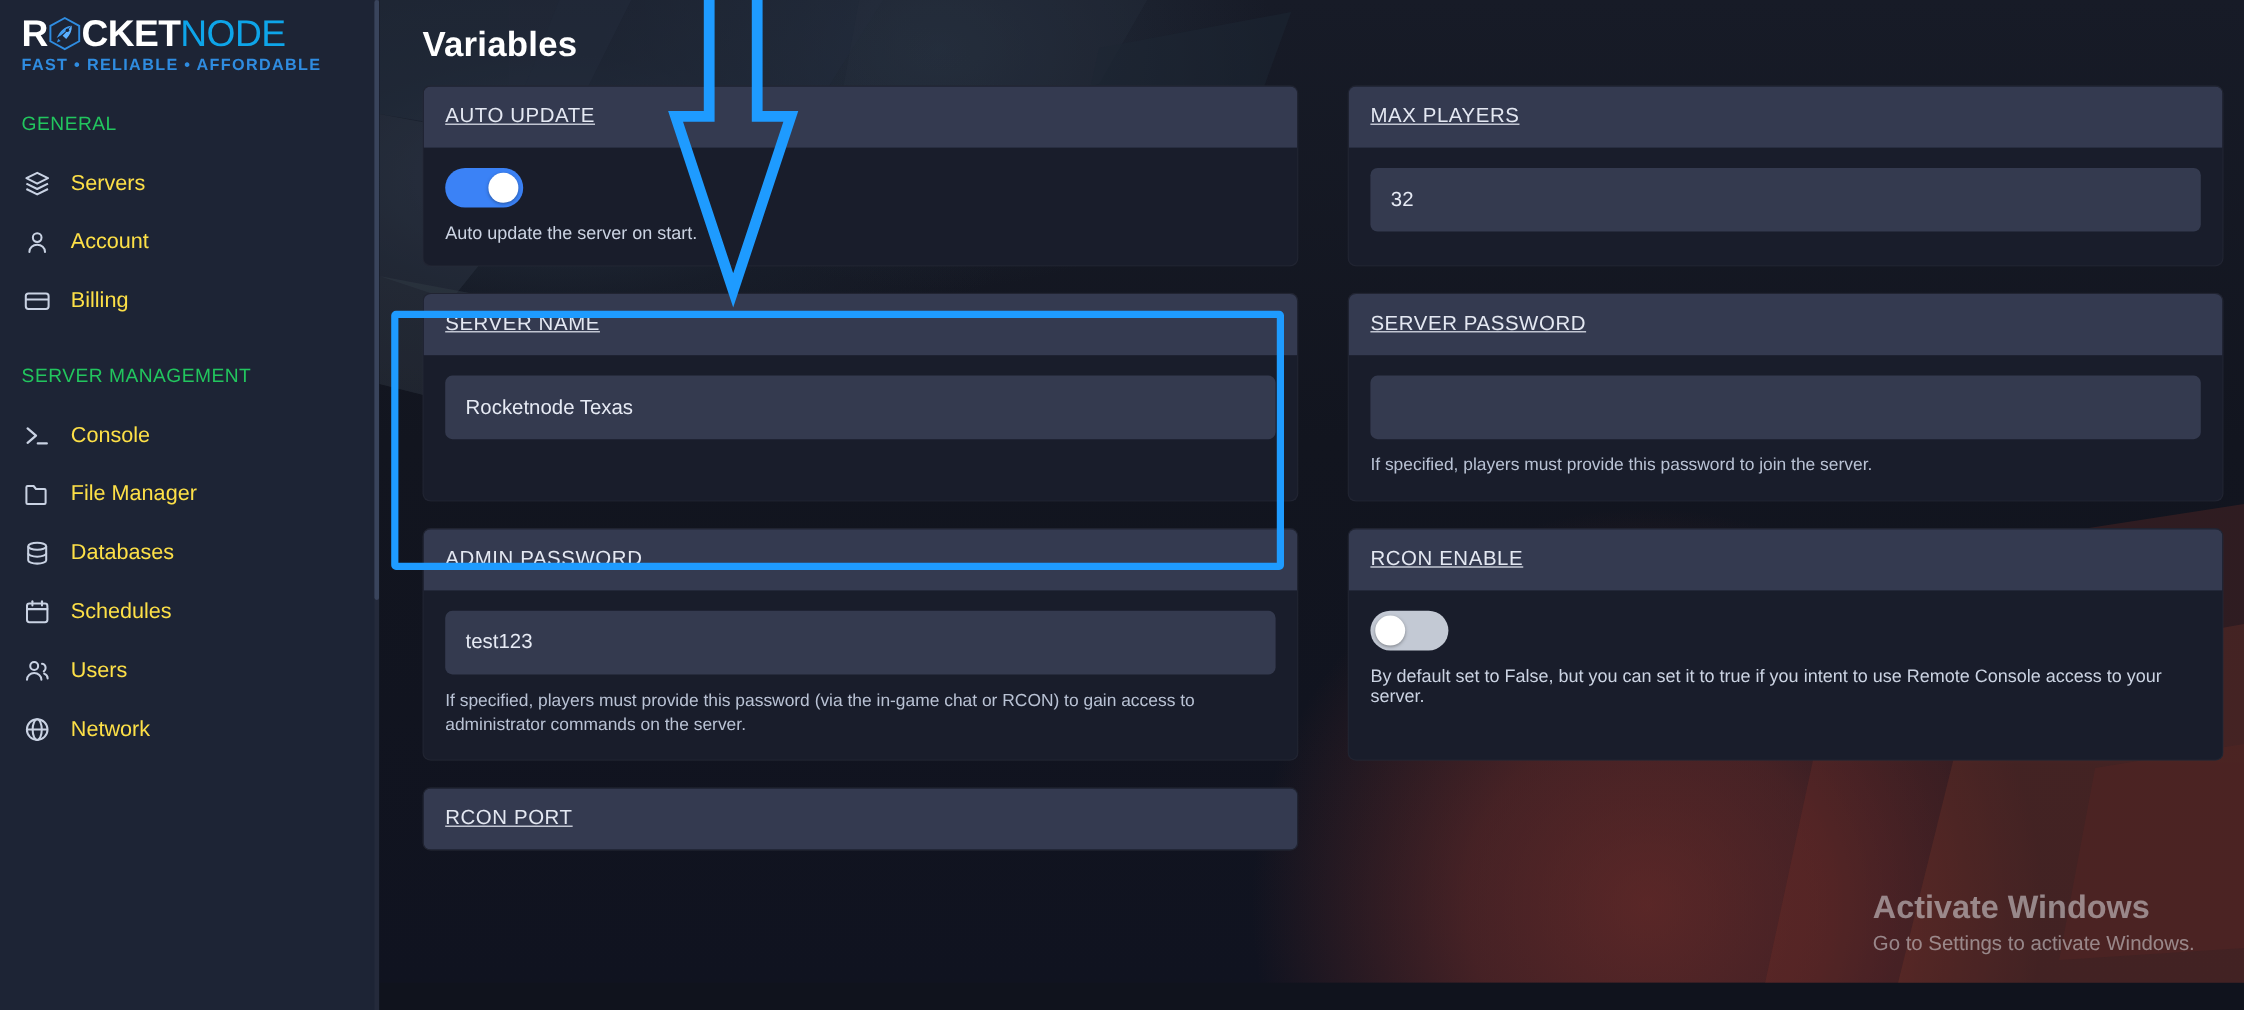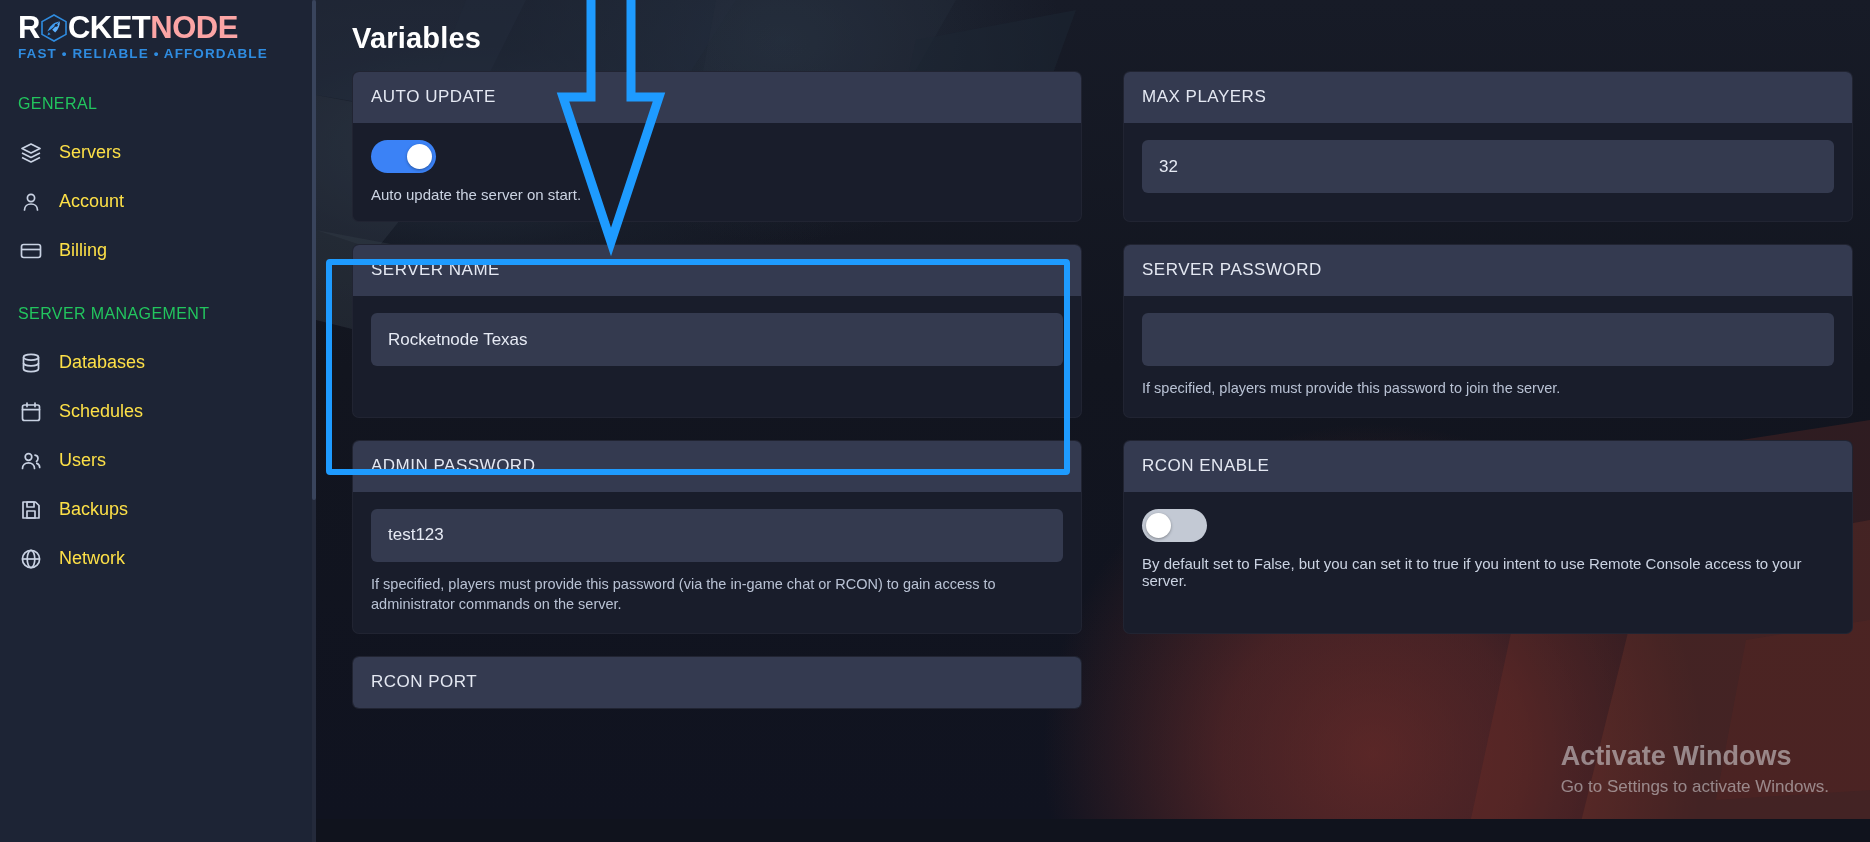--- a/index.html
+++ b/index.html
@@ -24,21 +24,21 @@
     font-size: 31px; font-weight: bold; letter-spacing: -0.5px;
     line-height: 1.0; white-space: nowrap;
     display: flex; align-items: center;
   }
   .logo-rocket {
     display: inline-block; width: 30px; height: 30px;
     position: relative; margin: 0 -1px;
   }
   .logo-rocket svg { display:block; }
   .logo-bold { color: #ffffff; font-weight: 800; }
-  .logo-light { color: #fca5a5; font-weight: 700; text-align: center; }
+  .logo-light { color: #0ea5e9; font-weight: 400; text-align: center; }
   .logo-tag {
     font-size: 13.5px; letter-spacing: 1.1px; margin-top: 3px;
     color: #2f8ce0; font-weight: 600; white-space: nowrap;
   }
   .logo-tag .dot { color: #2f8ce0; }
 
   .nav-section-title {
     color: #22c55e; font-size: 16px; font-weight: 500;
     letter-spacing: 0.4px; padding: 0 0 0 18px;
   }
@@ -88,21 +88,21 @@
   }
   .card {
     background: #191d2b;
     border-radius: 7px;
     overflow: hidden;
     border: 1px solid rgba(255,255,255,0.035);
   }
   .card-head {
     background: #343a50;
     padding: 15px 18px 16px 18px;
-    color: #e4e8f2; font-size: 17px; letter-spacing: 0.5px;
+    color: #e4e8f2; font-size: 17px; letter-spacing: 0.5px; text-decoration: underline;
   }
   .card-body { padding: 17px 18px 18px 18px; }
   .field {
     width: 100%; background: #343a4f;
     border: none; border-radius: 6px;
     height: 53px; padding: 0 17px;
     color: #e6eaf4; font-size: 17px;
     font-family: "Liberation Sans", sans-serif;
     outline: none;
   }
@@ -206,21 +206,38 @@
           <line x1="2.5" y1="10.5" x2="21.5" y2="10.5"></line>
         </svg>
       </span>
       <span>Billing</span>
     </div>
 
     <div style="height:30px"></div>
     <div class="nav-section-title">SERVER MANAGEMENT</div>
     <div style="height:15px"></div>
 
-
+    <div class="nav-item">
+      <span class="ico">
+        <svg width="24" height="24" viewBox="0 0 24 24" fill="none" stroke="#c9d2e3" stroke-width="1.9" stroke-linecap="round" stroke-linejoin="round">
+          <polyline points="4,6 11,12 4,18"></polyline>
+          <line x1="12.5" y1="18.5" x2="20" y2="18.5"></line>
+        </svg>
+      </span>
+      <span>Console</span>
+    </div>
+
+    <div class="nav-item">
+      <span class="ico">
+        <svg width="24" height="24" viewBox="0 0 24 24" fill="none" stroke="#c9d2e3" stroke-width="1.7" stroke-linejoin="round">
+          <path d="M3 19V6a1 1 0 011-1h5l2 2.5h7a1 1 0 011 1V19a1 1 0 01-1 1H4a1 1 0 01-1-1z"></path>
+        </svg>
+      </span>
+      <span>File Manager</span>
+    </div>
 
     <div class="nav-item">
       <span class="ico">
         <svg width="24" height="24" viewBox="0 0 24 24" fill="none" stroke="#c9d2e3" stroke-width="1.7">
           <ellipse cx="12" cy="6.2" rx="7.5" ry="2.9"></ellipse>
           <path d="M4.5 6.2v11.6c0 1.6 3.4 2.9 7.5 2.9s7.5-1.3 7.5-2.9V6.2"></path>
           <path d="M4.5 12c0 1.6 3.4 2.9 7.5 2.9s7.5-1.3 7.5-2.9"></path>
         </svg>
       </span>
       <span>Databases</span>
@@ -243,30 +260,20 @@
         <svg width="24" height="24" viewBox="0 0 24 24" fill="none" stroke="#c9d2e3" stroke-width="1.7" stroke-linecap="round">
           <circle cx="9.5" cy="8" r="3.3"></circle>
           <path d="M3.5 19.5c0-3.3 2.7-5.6 6-5.6s6 2.3 6 5.6"></path>
           <path d="M16 6.2c1.8.3 3 1.7 3 3.4 0 1.2-.6 2.2-1.5 2.9"></path>
           <path d="M17.8 14.4c1.7.7 2.9 2.1 2.9 4"></path>
         </svg>
       </span>
       <span>Users</span>
     </div>
 
-    <div class="nav-item">
-      <span class="ico">
-        <svg width="24" height="24" viewBox="0 0 24 24" fill="none" stroke="#c9d2e3" stroke-width="1.7" stroke-linejoin="round">
-          <path d="M4 4h12.5L20 7.5V20H4z"></path>
-          <rect x="8" y="4" width="7" height="5"></rect>
-          <rect x="8" y="13" width="8" height="7"></rect>
-        </svg>
-      </span>
-      <span>Backups</span>
-    </div>
 
     <div class="nav-item">
       <span class="ico">
         <svg width="24" height="24" viewBox="0 0 24 24" fill="none" stroke="#c9d2e3" stroke-width="1.7">
           <circle cx="12" cy="12" r="8.6"></circle>
           <ellipse cx="12" cy="12" rx="3.8" ry="8.6"></ellipse>
           <line x1="3.4" y1="12" x2="20.6" y2="12"></line>
         </svg>
       </span>
       <span>Network</span>

